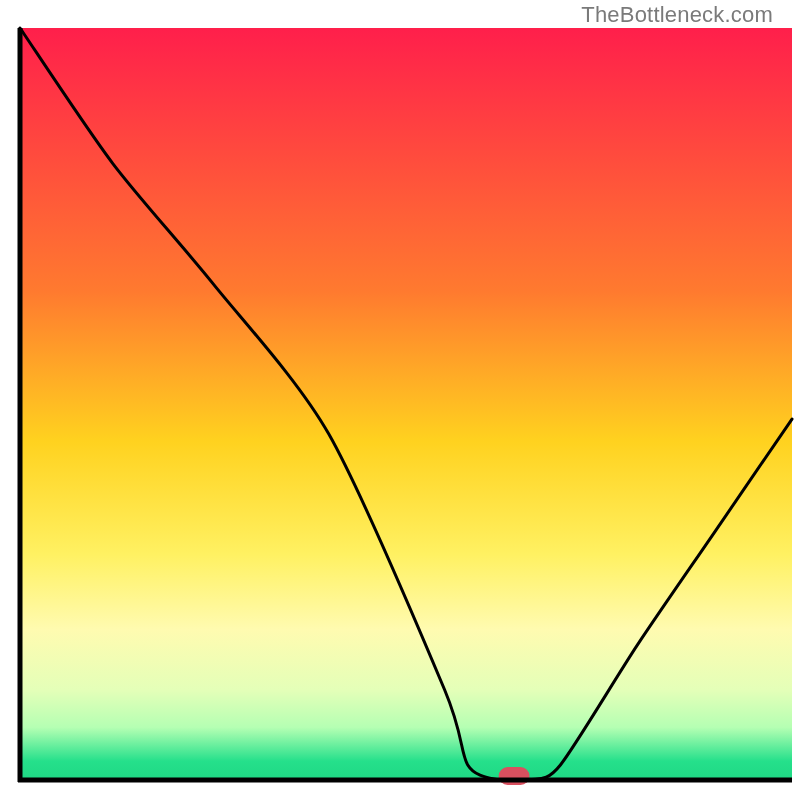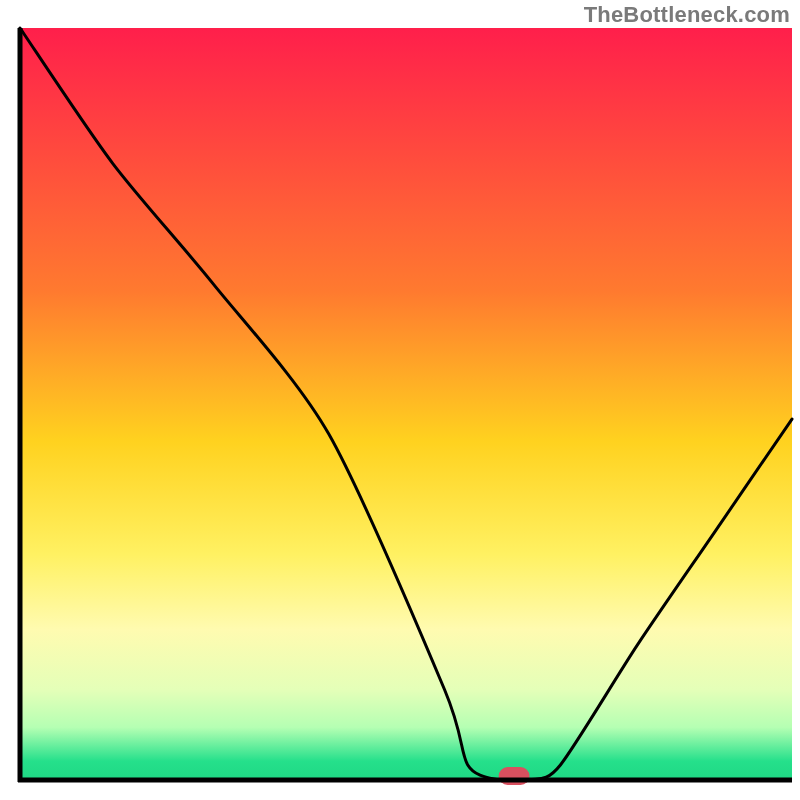--- a/index.html
+++ b/index.html
@@ -11,24 +11,24 @@
     font-family: Arial, Helvetica, sans-serif;
   }
   .container {
     position: relative;
     width: 800px;
     height: 800px;
   }
   .watermark {
     position: absolute;
     top: 2px;
-    right: 10px;
+    right: 27px;
     font-size: 22px;
     color: #7a7a7a;
-    font-weight: 700;
+    font-weight: 400;
     letter-spacing: 0.2px;
     z-index: 5;
   }
   svg {
     display: block;
   }
 </style>
 </head>
 <body>
 

